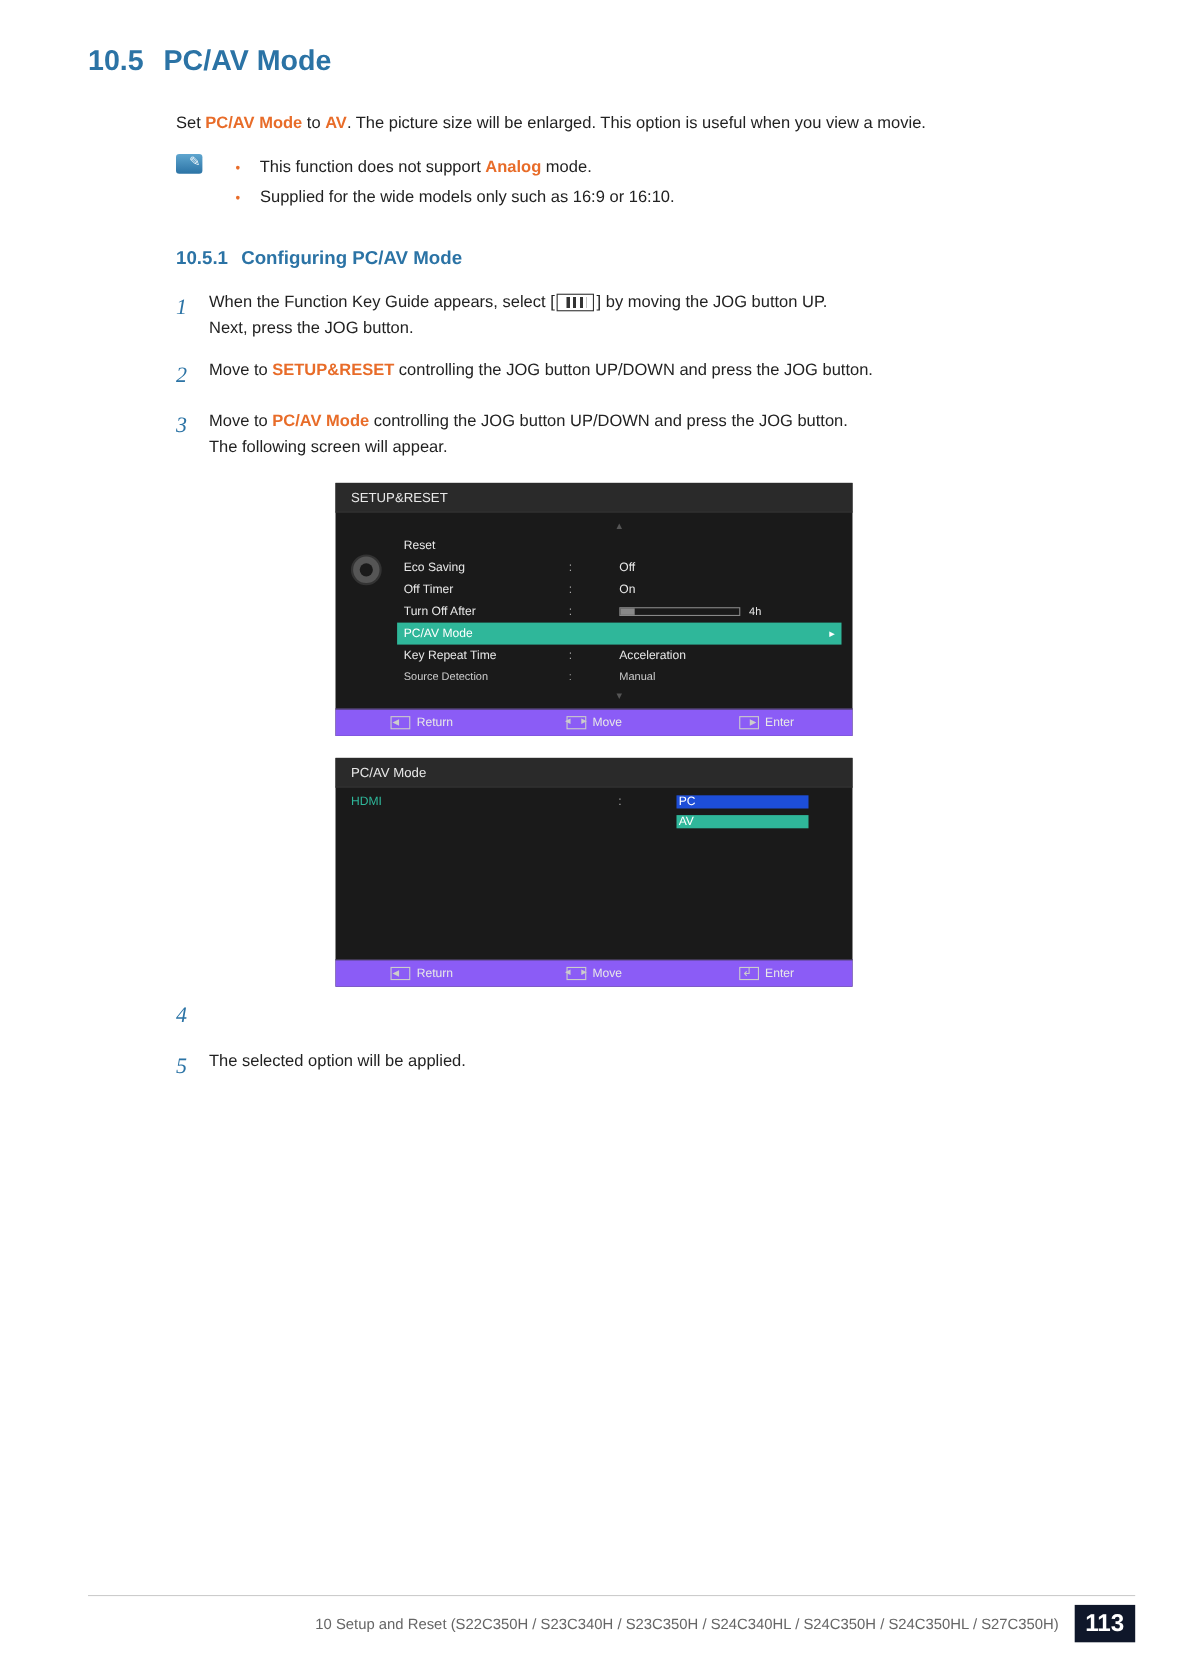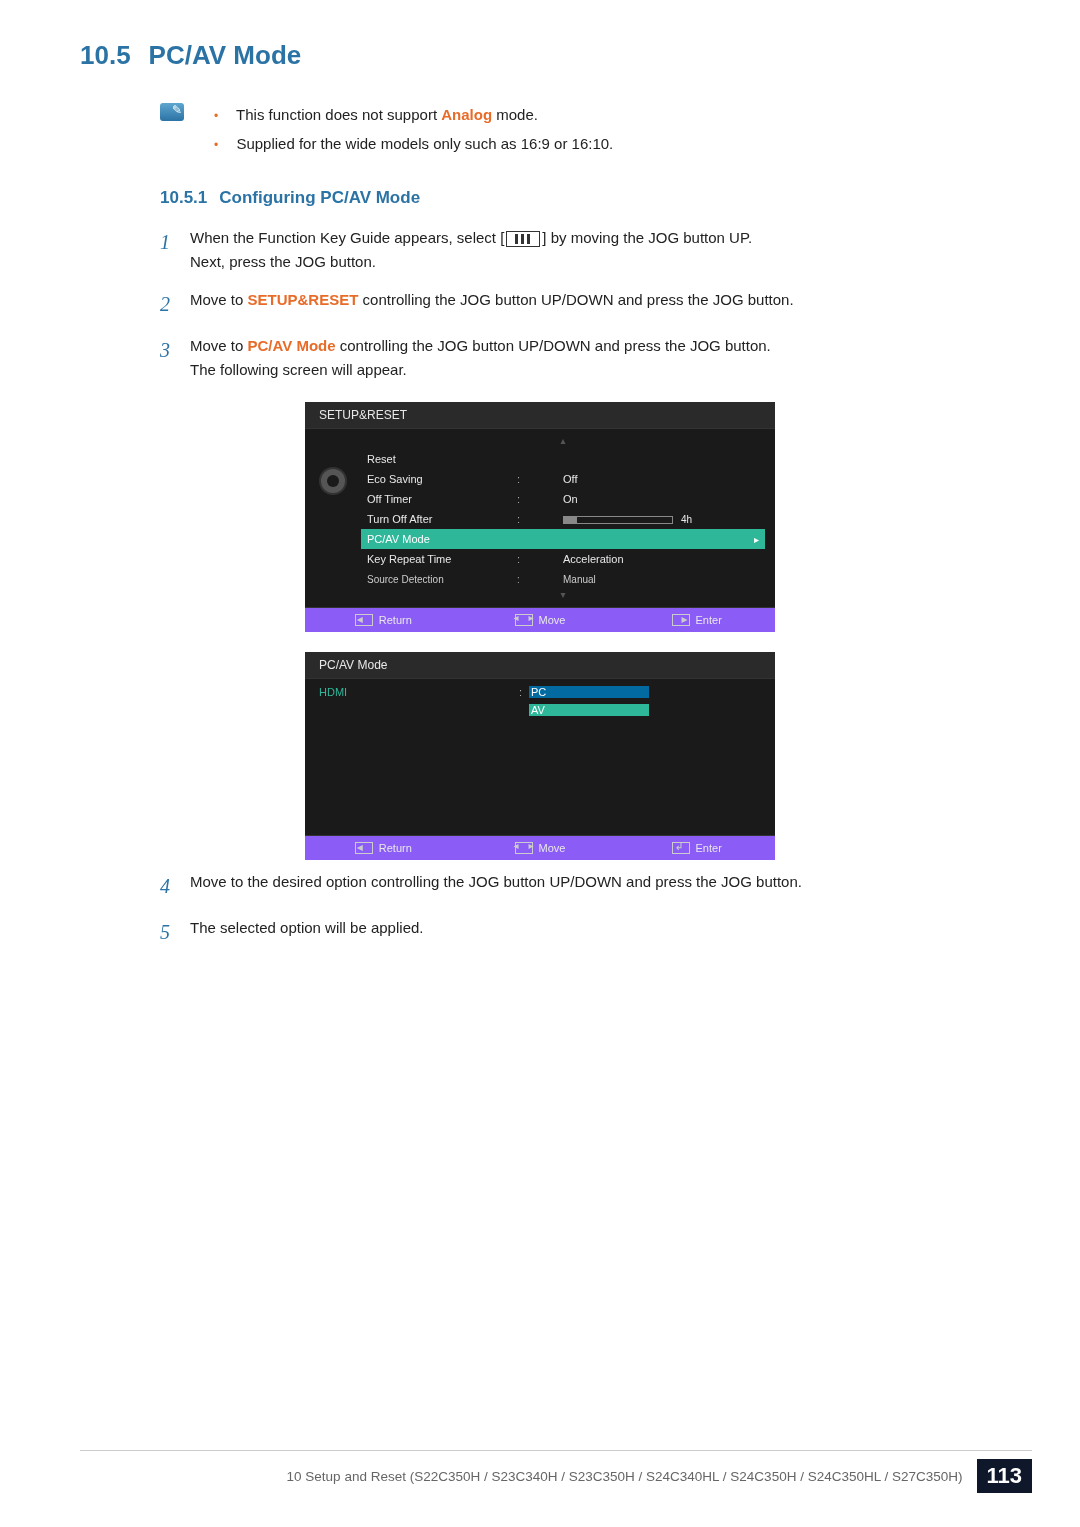--- a/index.html
+++ b/index.html
@@ -98,24 +98,24 @@
   }
   .osd-foot-item { flex:1; display:flex; align-items:center; justify-content:center; gap:6px; font-size:11px; }
   .foot-icon { display:inline-block; width:18px; height:12px; border:1.5px solid #ccc; position:relative; }
   .foot-icon.ret::before { content:"◂"; position:absolute; left:1px; top:-3px; font-size:12px; color:#ccc; }
   .foot-icon.mov::before { content:"◂"; position:absolute; left:-2px; top:-3px; font-size:10px; color:#ccc; }
   .foot-icon.mov::after { content:"▸"; position:absolute; right:-2px; top:-3px; font-size:10px; color:#ccc; }
   .foot-icon.ent::before { content:"▸"; position:absolute; right:1px; top:-3px; font-size:12px; color:#ccc; }
   .foot-icon.ent2::before { content:"↲"; position:absolute; left:2px; top:-3px; font-size:11px; color:#ccc; }
 
   .osd2-body { padding: 4px 10px 4px 14px; min-height: 156px; }
-  .osd2-row { display:flex; align-items:center; height:18px; }
+  .osd2-row { display:flex; align-items:center; height:18px;gap:43px; }
   .osd2-row .lbl2 { width: 200px; }
   .green { color: #2fb79a; }
-  .val-sel { background:#0369a1; color:#fff; padding:0 4px 0 2px; display:inline-block; min-width:120px; }
+  .val-sel { background:#1d4ed8; color:#fff; padding:0 4px 0 2px; display:inline-block; min-width:120px; }
 
   
   .page-footer {
     position: absolute; bottom: 34px; left: 0; right: 0;
     display:flex; align-items:center; justify-content:flex-end;
     padding: 0 48px 0 80px; gap: 14px;
   }
   .footer-line {
     height: 1px; background: #ccc; position:absolute; left:80px; right:48px; bottom: 76px;
   }
@@ -128,20 +128,23 @@
 </head>
 <body>
 
 <div class="page">
 
 
   <h2 class="section-title">
     <span class="section-num">10.5</span><span>PC/AV Mode</span>
   </h2>
 
+  <p class="body-text">
+    <span>Set </span><span class="hl-bold">PC/AV Mode</span><span> to </span><span class="hl-bold">AV</span><span>. The picture size will be enlarged. This option is useful when you view a movie.</span>
+  </p>
 
   <div class="note-row">
     <div class="note-icon"></div>
     <div class="bullet-list">
       <div class="bullet-item">
         <span>This function does not support </span><span class="hl-orange">Analog</span><span> mode.</span>
       </div>
       <div class="bullet-item">
         <span>Supplied for the wide models only such as 16:9 or 16:10.</span>
       </div>
@@ -263,21 +266,20 @@
         <div class="osd-foot-item">
             <span class="foot-icon ent2"></span>
             <span>Enter</span>
           </div>
       </div>
     </div>
   </div>
 
   <div class="step-row">
     <div class="step-num">4</div>
-    <div>Move to the desired option controlling the JOG button UP/DOWN and press the JOG button.</div>
   </div>
   <div class="step-row">
     <div class="step-num">5</div>
     <div>The selected option will be applied.</div>
   </div>
 
 </div>
 
 <div class="footer-line"></div>
 <div class="page-footer">

